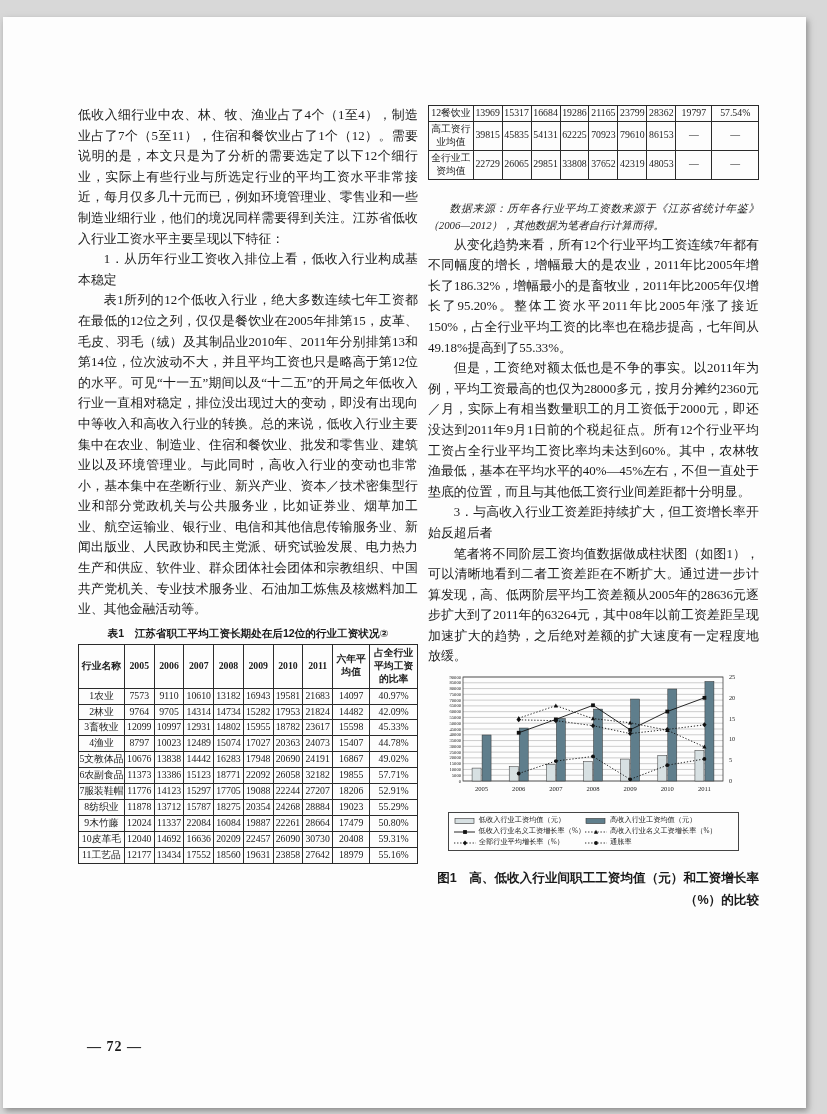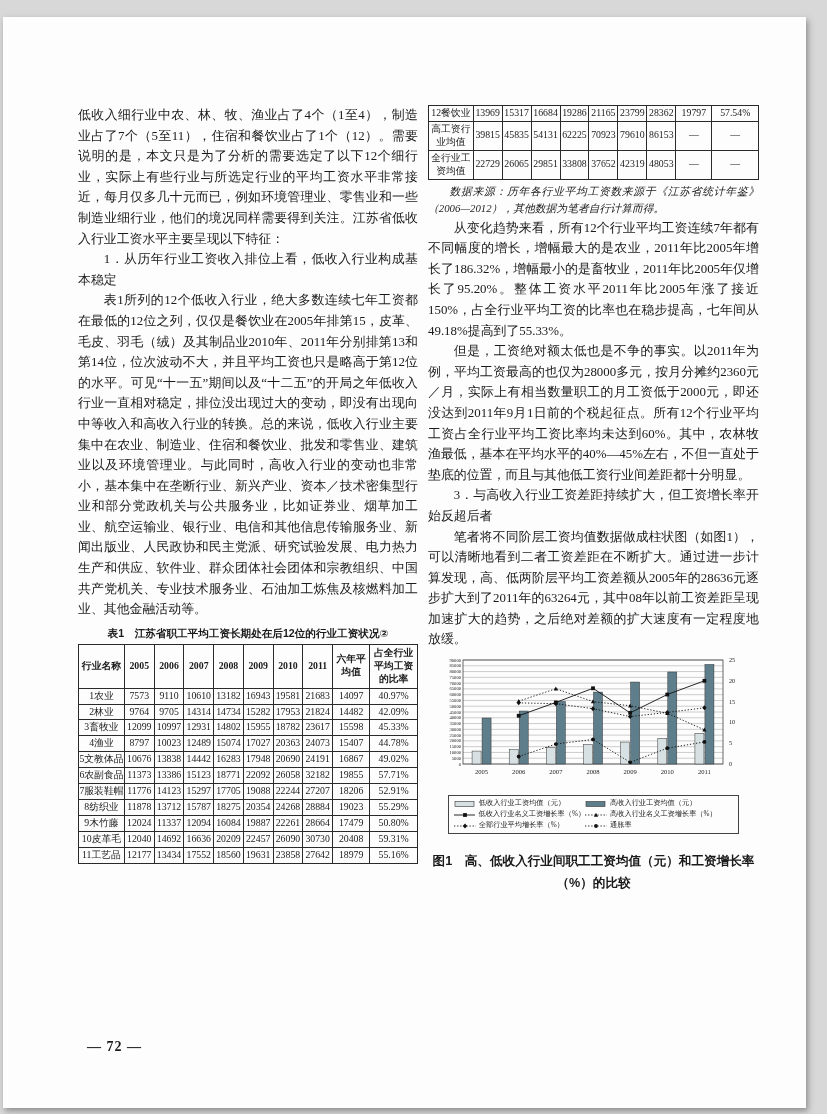--- a/index.html
+++ b/index.html
@@ -29,35 +29,35 @@
   table.wage-table{
     border-collapse:collapse;width:100%;table-layout:fixed;
     font-size:9.8px;line-height:1.32;
   }
   table.wage-table th,table.wage-table td{
     border:1px solid #2a2a2a;text-align:center;vertical-align:middle;
     padding:1px 0;word-break:break-all;
   }
   table.wage-table th{font-weight:bold;padding:2px 0;}
   .note{
-    margin:3px 0 0 0;text-align:justify;text-indent:2em;
+    margin:20px 0 0 0;text-align:justify;text-indent:2em;
     font-size:10.8px;line-height:17.5px;font-style:italic;
   }
   .chart-wrap{margin-top:5px;text-align:center;}
   .legend{
     display:grid;grid-template-columns:47% 53%;row-gap:2px;
     border:1px solid #444;width:88%;margin:2px auto 16px auto;
     padding:3px 5px;box-sizing:border-box;
   }
   .legend-item{display:flex;align-items:center;gap:3px;
     font-size:7.2px;line-height:9px;white-space:nowrap;overflow:hidden;}
   .fig-caption{
     font-family:"Liberation Sans","DejaVu Sans",sans-serif;
     font-weight:bold;font-size:12.6px;line-height:22px;
-    text-align:center;margin-top:9px;
+    text-align:right;margin-top:9px;
   }
   .page-num{
     position:absolute;left:84px;top:1022px;
     font-weight:bold;font-size:14px;letter-spacing:1px;
   }
 </style>
 </head>
 <body>
 
 <div class="sheet">
@@ -188,21 +188,21 @@
             <td>20354</td>
             <td>24268</td>
             <td>28884</td>
             <td>19023</td>
             <td>55.29%</td>
           </tr>
           <tr>
             <td>9木竹藤</td>
             <td>12024</td>
             <td>11337</td>
-            <td>12094</td>
+            <td>22084</td>
             <td>16084</td>
             <td>19887</td>
             <td>22261</td>
             <td>28664</td>
             <td>17479</td>
             <td>50.80%</td>
           </tr>
           <tr>
             <td>10皮革毛</td>
             <td>12040</td>

